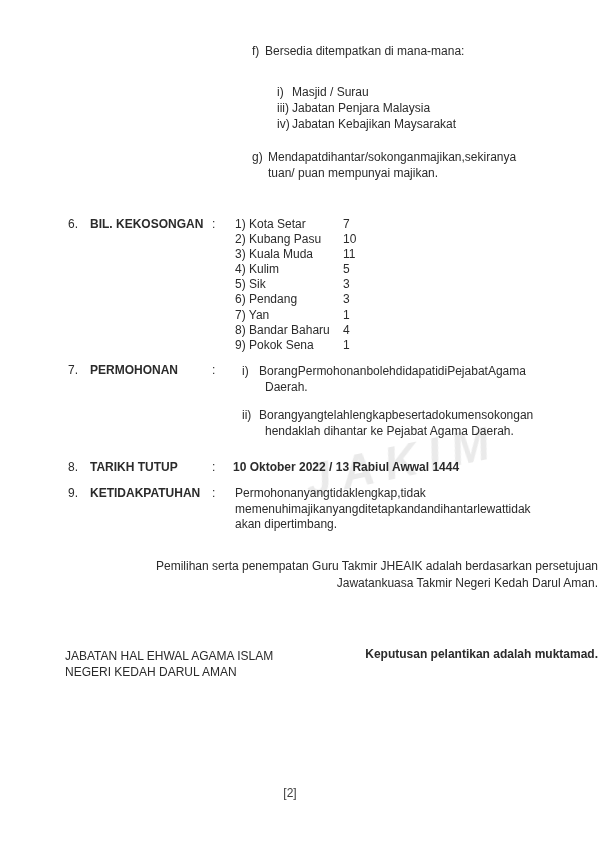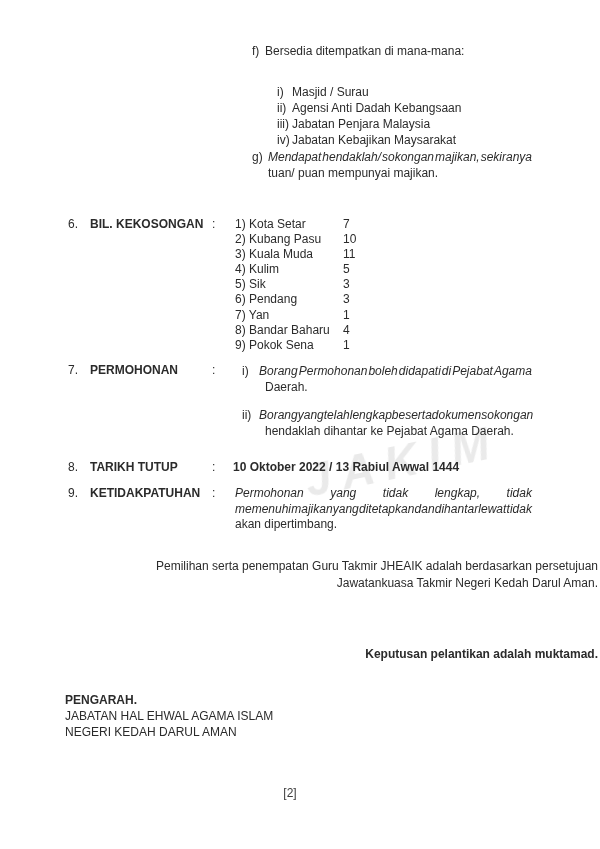--- a/index.html
+++ b/index.html
@@ -44,21 +44,21 @@
   .vname{width:108px;}
   .vcount{width:22px;}
   
   .sec7-body{left:242px;width:290px;}
   .perm-item{position:absolute;left:0;top:0;width:290px;}
   .perm-item .inum{position:absolute;left:0;top:0;}
   .ilines{margin-left:17px;width:273px;line-height:15.5px;}
   .ilines .l2{padding-left:6px;}
   .sec8-value{position:absolute;left:233px;top:0;font-weight:bold;white-space:nowrap;}
   
-  .jflex{display:flex;justify-content:space-between;font-style:italic;}
+  .jflex{display:flex;justify-content:flex-start;}
   
   .center-block{left:0;width:580px;text-align:right;line-height:16.5px;padding-left:18px;}
   .bold{font-weight:bold;margin-top:44px;}
   .signature{left:65px;top:648px;line-height:16px;}
   .pagenum{left:0;top:786px;width:580px;text-align:center;color:#3c3c3c;}
 </style>
 </head>
 <body>
 
 <div class="page">
@@ -67,36 +67,33 @@
 
   <div class="abs clause-f-heading">
     <span class="marker fmark">f)</span><span>Bersedia ditempatkan di mana-mana:</span>
   </div>
 
   <div class="abs sublist">
     <div>
       <span class="sub-numeral">i)</span><span>Masjid / Surau</span>
     </div>
     <div>
-      <span class="sub-numeral">ii)</span><span>Agensi Anti Dadah Kebangsaan</span>
-    </div>
-    <div>
       <span class="sub-numeral">iii)</span><span>Jabatan Penjara Malaysia</span>
     </div>
     <div>
       <span class="sub-numeral">iv)</span><span>Jabatan Kebajikan Maysarakat</span>
     </div>
   </div>
 
   <div class="abs clause-g">
     <span class="g-marker">g)</span>
     <div class="g-text">
       <div class="jflex">
           <span>Mendapat</span>
-          <span>hendaklah/</span>
+          <span>dihantar/</span>
           <span>sokongan</span>
           <span>majikan,</span>
           <span>sekiranya</span>
         </div>
       <div>tuan/ puan mempunyai majikan.</div>
     </div>
   </div>
 
   <div class="abs sec" style="top:217px">
     <span class="sec-no">6.</span>
@@ -214,20 +211,19 @@
   </div>
 
   <div class="abs center-block" style="top:558px">
     <div>Pemilihan serta penempatan Guru Takmir JHEAIK adalah berdasarkan persetujuan</div>
     <div>Jawatankuasa Takmir Negeri Kedah Darul Aman.</div>
   </div>
 
   <div class="abs center-block bold" style="top:602px">Keputusan pelantikan adalah muktamad.</div>
 
   <div class="abs signature">
-    <div class="bold">PENGARAH.</div>
     <div>JABATAN HAL EHWAL AGAMA ISLAM</div>
     <div>NEGERI KEDAH DARUL AMAN</div>
   </div>
 
   <div class="abs pagenum">[2]</div>
 
 </div>
 
 </body></html>

